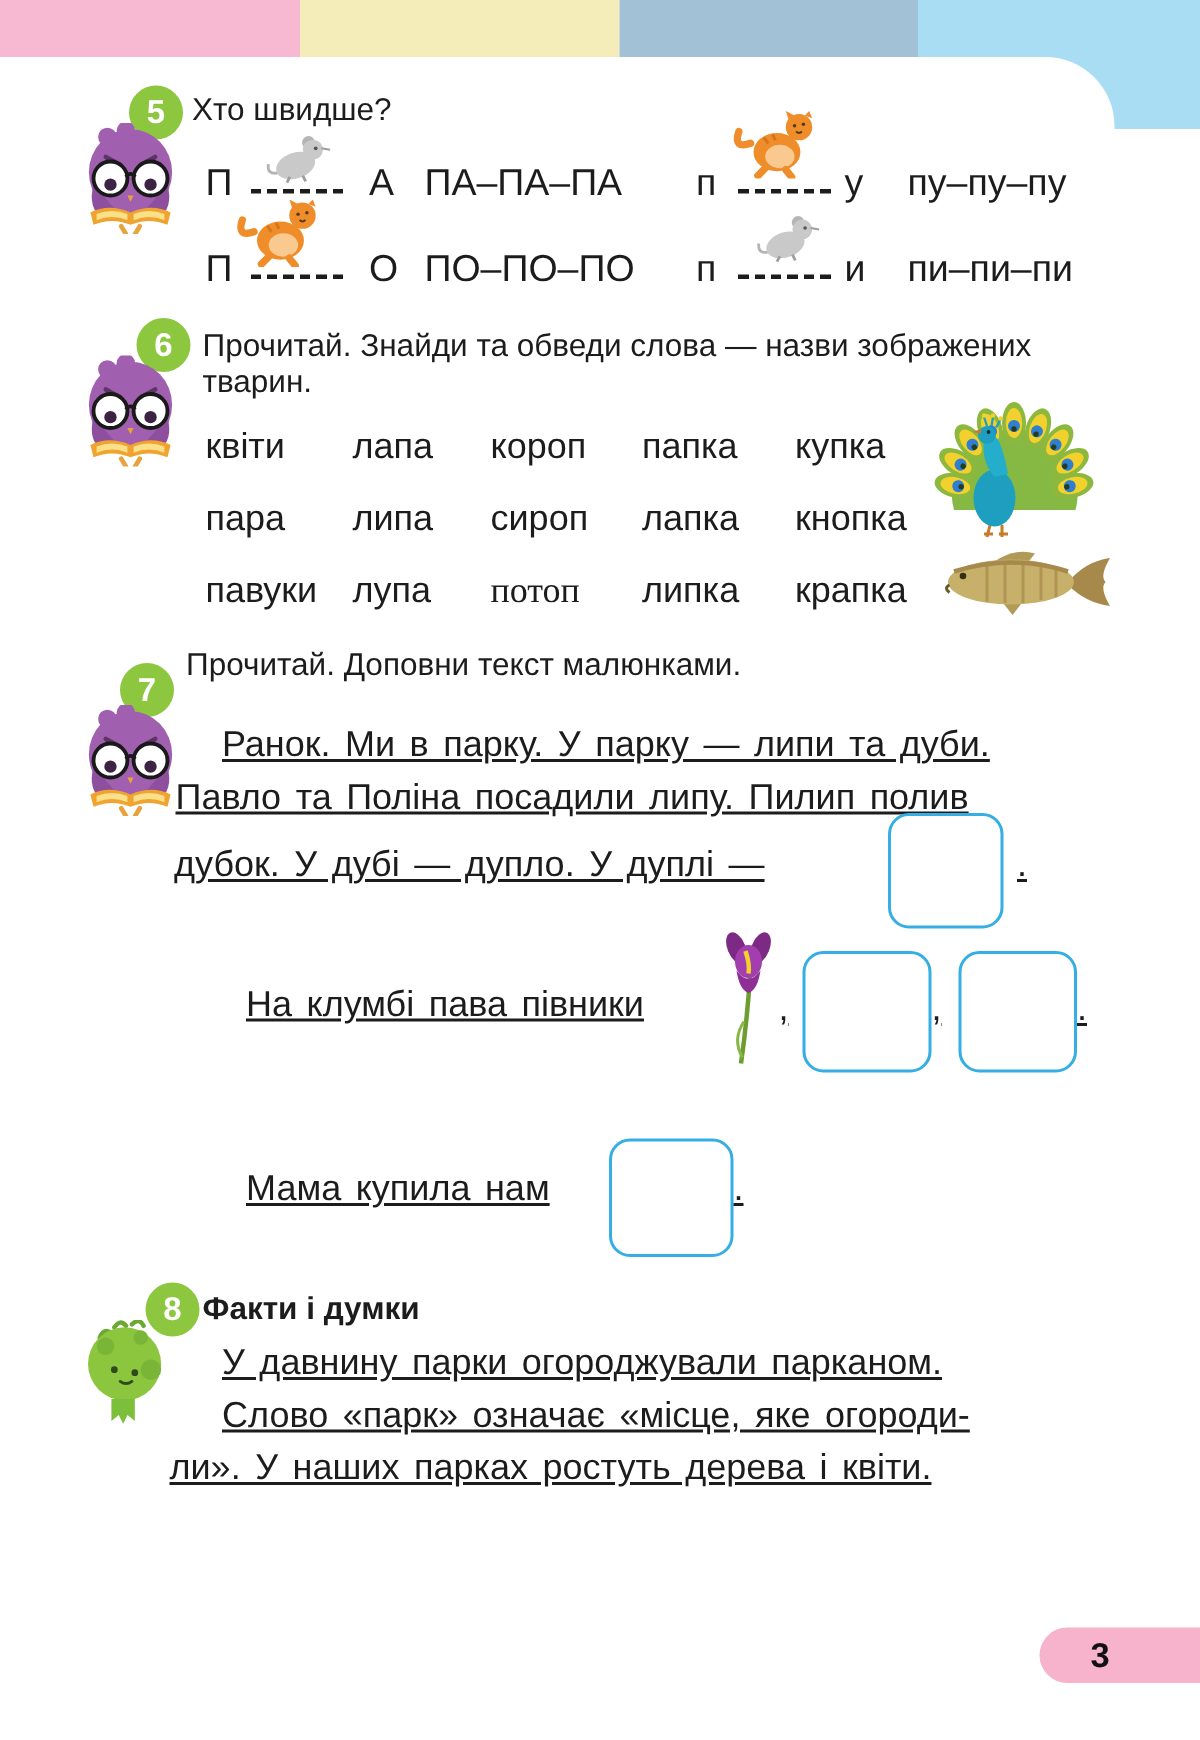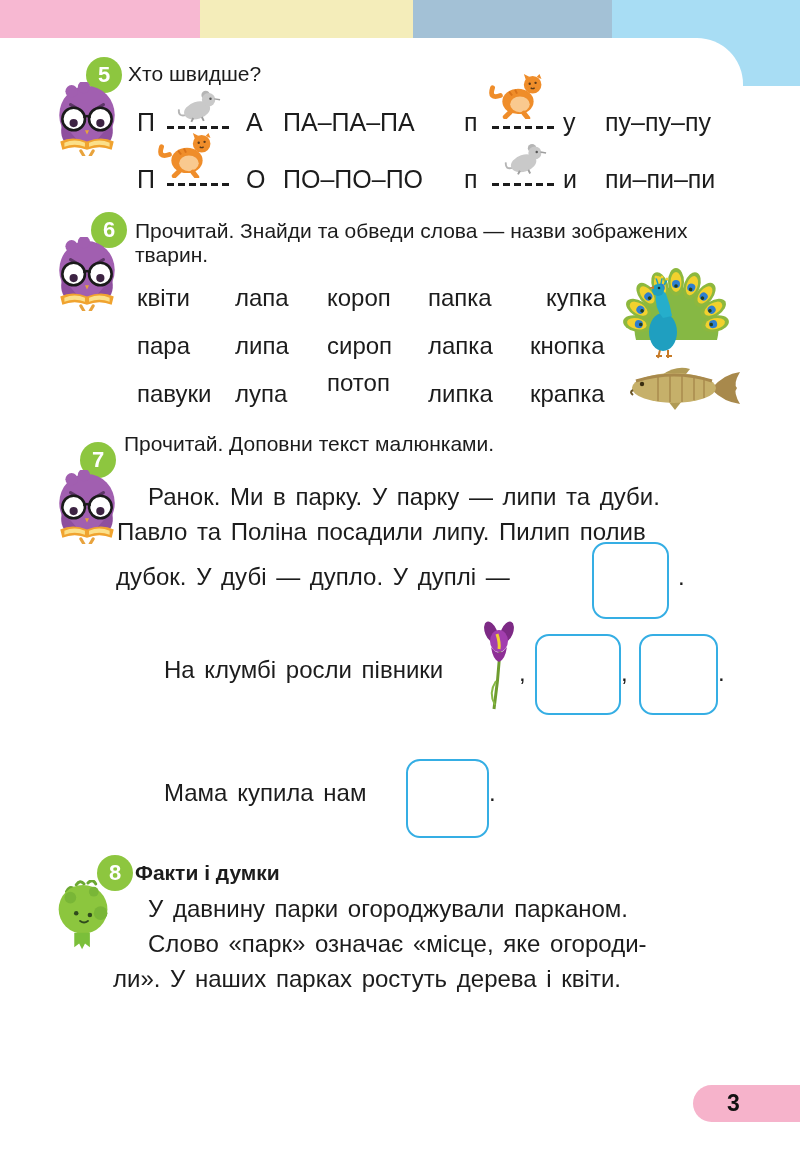--- a/index.html
+++ b/index.html
@@ -9,21 +9,21 @@
   .strip-pink{left:0;width:200px;background:var(--strip-pink,#f7b8d2);}
   .strip-cream{left:200px;width:213px;background:var(--strip-cream,#f4edba);}
   .strip-bluegray{left:413px;width:199px;background:var(--strip-blue-gray,#a3c1d6);}
   .strip-lightblue{left:612px;width:188px;height:86px;background:var(--strip-light-blue,#a8ddf4);}
   .page{position:absolute;left:0;top:38px;width:743px;height:1122px;background:#fff;
         border-top-right-radius:46px;}
   .task-num{position:absolute;width:36px;height:36px;border-radius:50%;
             background:var(--task-circle-green,#8dc63f);color:#fff;font-weight:bold;
             font-size:22px;display:flex;align-items:center;justify-content:center;z-index:4;}
   .instr{position:absolute;font-size:21px;line-height:24px;z-index:5;}
-  .bodytxt{position:absolute;font-size:24px;line-height:26px;word-spacing:3px;z-index:5;white-space:nowrap;}
+  .bodytxt{position:absolute;font-size:24px;line-height:26px;word-spacing:3px;z-index:5;white-space:nowrap;text-decoration:underline;}
   .drill{position:absolute;font-size:25px;line-height:27px;z-index:5;white-space:nowrap;}
   .dashes{position:absolute;height:3px;z-index:5;
           background:repeating-linear-gradient(90deg,#1c1c1c 0 7px,transparent 7px 11px);}
   .word{position:absolute;font-size:24px;line-height:26px;z-index:5;white-space:nowrap;}
   .draw-box{position:absolute;background:#fff;border:2px solid var(--box-border-blue,#35aee4);
             border-radius:14px;z-index:5;}
   .sprite{position:absolute;z-index:6;}
   .heading{position:absolute;font-size:21px;font-weight:bold;z-index:5;}
   .pill{position:absolute;left:693px;top:1085px;width:107px;height:37px;
         background:var(--page-pill-pink,#f6b3cb);border-radius:19px 0 0 19px;
@@ -148,29 +148,29 @@
     <path d="M4 58 Q16 52 30 58 Q44 52 56 58 L54 66 Q42 61 30 66 Q18 61 6 66 Z" fill="#f0a32f"></path>
     <path d="M8 59 Q18 55 28 59 L28 63 Q18 59 8 63 Z" fill="#fbe08a"></path>
     <path d="M52 59 Q42 55 32 59 L32 63 Q42 59 52 63 Z" fill="#fbe08a"></path>
     <path d="M24 67 l3 5 M36 67 l-3 5" stroke="#e8a33d" stroke-width="3" stroke-linecap="round"></path>
   </svg>
 
   <span class="word" style="left:137px;top:285px;">квіти</span>
   <span class="word" style="left:235px;top:285px;">лапа</span>
   <span class="word" style="left:327px;top:285px;">короп</span>
   <span class="word" style="left:428px;top:285px;">папка</span>
-  <span class="word" style="left:530px;top:285px;margin-left:16px;">купка</span>
+  <span class="word" style="left:530px;top:285px;">купка</span>
   <span class="word" style="left:137px;top:333px;">пара</span>
   <span class="word" style="left:235px;top:333px;">липа</span>
   <span class="word" style="left:327px;top:333px;">сироп</span>
   <span class="word" style="left:428px;top:333px;">лапка</span>
   <span class="word" style="left:530px;top:333px;">кнопка</span>
   <span class="word" style="left:137px;top:381px;">павуки</span>
   <span class="word" style="left:235px;top:381px;">лупа</span>
-  <span class="word" style="left:327px;top:370px;">потоп</span>
+  <span class="word" style="left:327px;top:381px;font-family:Liberation Serif, serif;">потоп</span>
   <span class="word" style="left:428px;top:381px;">липка</span>
   <span class="word" style="left:530px;top:381px;">крапка</span>
 
   <svg class="sprite" style="left:620px;top:262px;" width="113" height="99" viewBox="0 0 113 99">
     <path d="M16 78 A42 42 0 1 1 97 78 Z" fill="#86b844"></path>
     <g>
       <g transform="rotate(-78 56 70)">
           <ellipse cx="56" cy="30" rx="8" ry="14" fill="#8db83e"></ellipse>
           <ellipse cx="56" cy="30" rx="5.5" ry="10" fill="#f2d12e"></ellipse>
           <circle cx="56" cy="32" r="4" fill="#2f7fd0"></circle>
@@ -271,21 +271,21 @@
     <path d="M52 59 Q42 55 32 59 L32 63 Q42 59 52 63 Z" fill="#fbe08a"></path>
     <path d="M24 67 l3 5 M36 67 l-3 5" stroke="#e8a33d" stroke-width="3" stroke-linecap="round"></path>
   </svg>
 
   <div class="bodytxt" style="left:148px;top:484px;">Ранок. Ми в парку. У парку — липи та дуби.</div>
   <div class="bodytxt" style="left:117px;top:519px;">Павло та Поліна посадили липу. Пилип полив</div>
   <div class="bodytxt" style="left:116px;top:564px;">дубок. У дубі — дупло. У дуплі —</div>
   <div class="draw-box" style="left:592px;top:542px;width:73px;height:73px;"></div>
   <span class="bodytxt" style="left:678px;top:564px;">.</span>
 
-  <div class="bodytxt" style="left:164px;top:657px;">На клумбі росли півники</div>
+  <div class="bodytxt" style="left:164px;top:657px;">На клумбі пава півники</div>
   <svg class="sprite" style="left:480px;top:621px;" width="36" height="92" viewBox="0 0 36 92">
     <path d="M20 30 Q18 60 14 88" stroke="#6e9c2f" stroke-width="3" fill="none"></path>
     <path d="M15 84 q-7 -12 1 -24" stroke="#86b844" stroke-width="2" fill="none"></path>
     <ellipse cx="11" cy="11" rx="6" ry="11" fill="#7d2a85" transform="rotate(-22 11 11)"></ellipse>
     <ellipse cx="27" cy="11" rx="6" ry="11" fill="#7d2a85" transform="rotate(22 27 11)"></ellipse>
     <ellipse cx="19" cy="20" rx="9" ry="11" fill="#a23eae"></ellipse>
     <path d="M17 13 q3 9 2 15" stroke="#f2d12e" stroke-width="3" fill="none"></path>
     <path d="M11 26 q8 11 16 0 q-2 13 -8 15 q-6 -2 -8 -15z" fill="#8e2f96"></path>
   </svg>
   <span class="bodytxt" style="left:519px;top:660px;">,</span>

